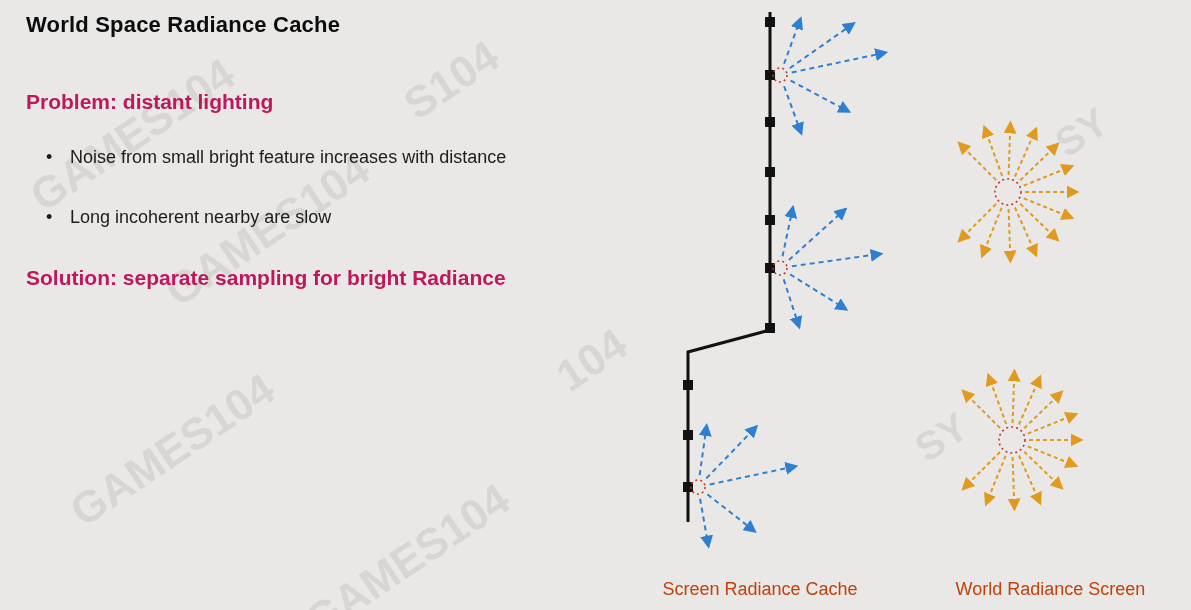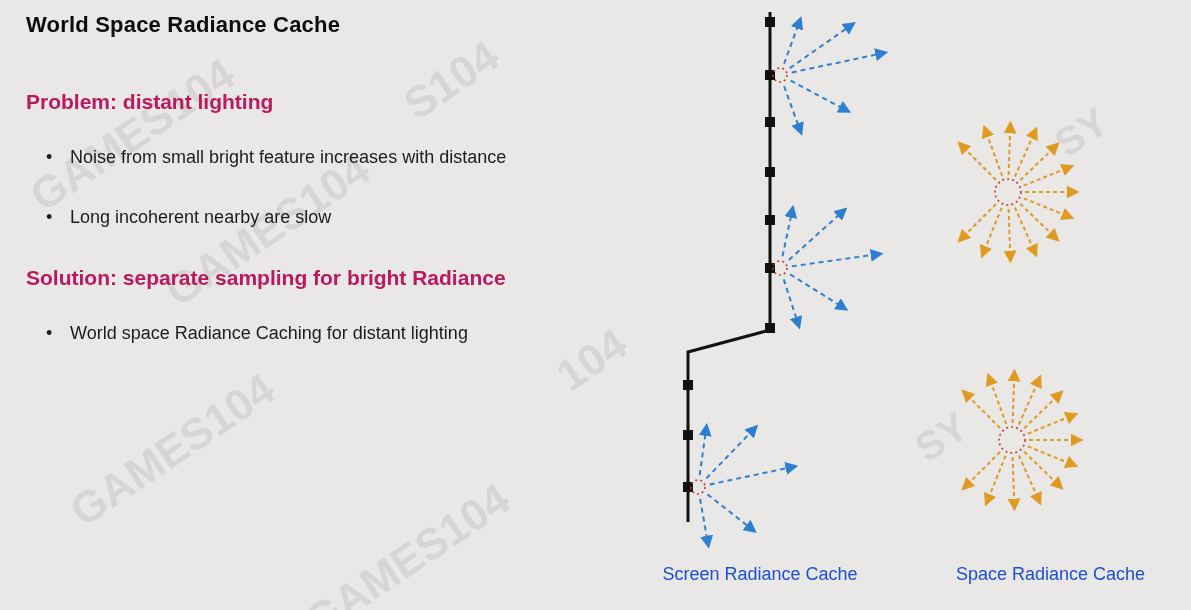--- a/index.html
+++ b/index.html
@@ -16,21 +16,21 @@
   h2{margin:0;font-size:21px;font-weight:bold;color:#be185d}
   .h-problem{margin-top:52px}
   .h-solution{margin-top:27px}
   ul{list-style:none;margin:14px;padding:0}
   .ul-problem,.ul-solution{margin-top:33px}
   li{position:relative;padding-left:30px;font-size:18px;line-height:1.2;color:#1c1c1c}
   .ul-problem li{margin-bottom:38px}
   .ul-solution li{margin-bottom:34px}
   li::before{content:"\2022";position:absolute;left:6px;top:0}
   #diagram{position:absolute;left:640px;top:0;width:551px;height:610px}
-  .caption{position:absolute;top:564px;font-size:18px;text-align:center;color:#1d4ed8}
+  .caption{position:absolute;top:579px;font-size:18px;text-align:center;color:#c2410c}
   .cap-screen{left:600px;width:320px}
   .cap-world{left:928px;width:245px}
 </style>
 </head>
 <body>
 
 <div class="wm-layer">
     <div class="wm" style="left: 15px; top: 110px; font-size: 44px;">GAMES104</div>
     <div class="wm" style="left: 150px; top: 205px; font-size: 44px;">GAMES104</div>
     <div class="wm" style="left: 400px; top: 55px; font-size: 44px;">S104</div>
@@ -45,21 +45,20 @@
   <h1>World Space Radiance Cache</h1>
 
   <h2 class="h-problem">Problem: distant lighting</h2>
   <ul class="ul-problem">
     <li><span>Noise from small bright feature increases with distance</span></li>
     <li><span>Long incoherent nearby are slow</span></li>
   </ul>
 
   <h2 class="h-solution">Solution: separate sampling for bright Radiance</h2>
   <ul class="ul-solution">
-    <li><span>World space Radiance Caching for distant lighting</span></li>
   </ul>
 </div>
 
 <svg id="diagram" viewBox="0 0 551 610">
     <defs>
       <marker id="mblue" viewBox="0 0 10 10" refX="8" refY="5" markerWidth="6.5" markerHeight="6.5" orient="auto">
         <path d="M0,0 L10,5 L0,10 z" fill="#2e7fd0"></path>
       </marker>
       <marker id="morange" viewBox="0 0 10 10" refX="8" refY="5" markerWidth="6.5" markerHeight="6.5" orient="auto">
         <path d="M0,0 L10,5 L0,10 z" fill="#e09a20"></path>
@@ -118,13 +117,13 @@
     <line x1="389" y1="440" x2="441" y2="440" stroke="#e09a20" stroke-width="2" stroke-dasharray="4 3" marker-end="url(#morange)"></line>
     <line x1="387.76212552763536" y1="446.3683120880705" x2="435.9756859651083" y2="465.8478549456979" stroke="#e09a20" stroke-width="2" stroke-dasharray="4 3" marker-end="url(#morange)"></line>
     <line x1="384.22877660575705" y1="451.80919229780295" x2="421.6344462233669" y2="487.93142756167083" stroke="#e09a20" stroke-width="2" stroke-dasharray="4 3" marker-end="url(#morange)"></line>
     <line x1="378.9145229322886" y1="455.5302727799242" x2="400.06482837223024" y2="503.0346365773395" stroke="#e09a20" stroke-width="2" stroke-dasharray="4 3" marker-end="url(#morange)"></line>
     <line x1="372.5932914439425" y1="456.98964405932463" x2="374.4080652724726" y2="508.9579670643176" stroke="#e09a20" stroke-width="2" stroke-dasharray="4 3" marker-end="url(#morange)"></line>
     <line x1="365.6316879119295" y1="455.76212552763536" x2="346.1521450543021" y2="503.9756859651083" stroke="#e09a20" stroke-width="2" stroke-dasharray="4 3" marker-end="url(#morange)"></line>
     <line x1="359.9791847198287" y1="452.0208152801713" x2="323.2096320981282" y2="488.7903679018718" stroke="#e09a20" stroke-width="2" stroke-dasharray="4 3" marker-end="url(#morange)"></line>
   </svg>
 
 <div class="caption cap-screen">Screen Radiance Cache</div>
-<div class="caption cap-world">Space Radiance Cache</div>
+<div class="caption cap-world">World Radiance Screen</div>
 
 </body></html>

